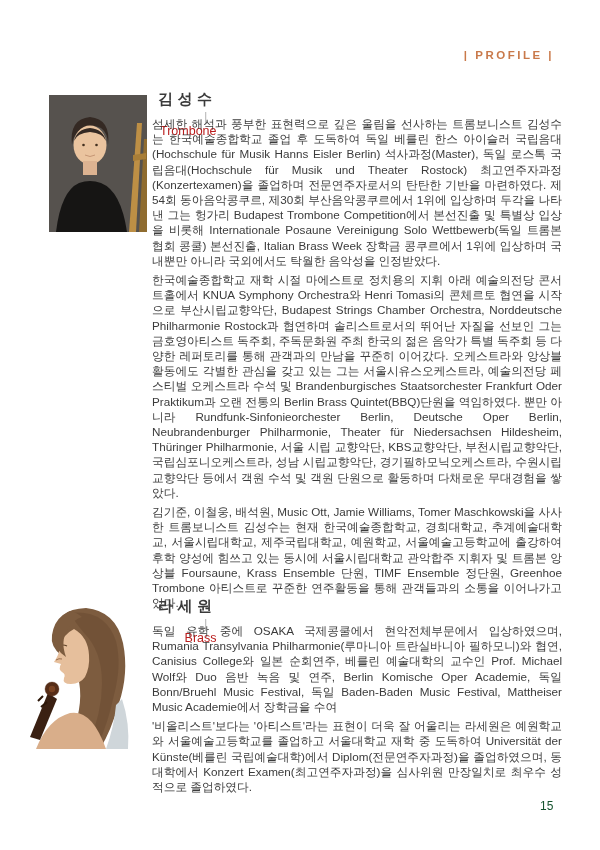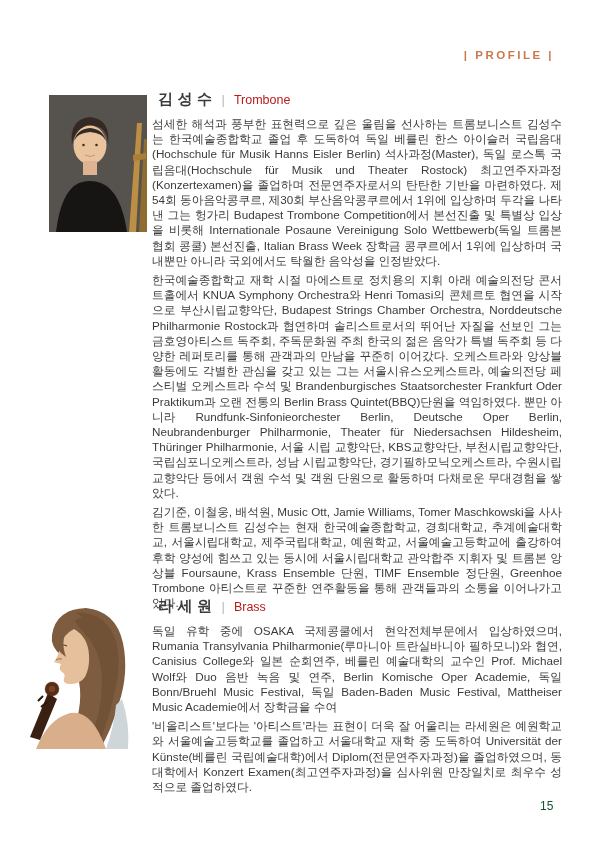--- a/index.html
+++ b/index.html
@@ -16,22 +16,23 @@
     color:#c9794a;
     font-size:11.5px; font-weight:bold;
     letter-spacing:2.5px;
     white-space:nowrap;
   }
   .photo { position:absolute; display:block; }
   .photo1 { left:49px; top:95px; width:98px; height:137px; }
   .photo2 { left:10px; top:603px; width:135px; height:146px; }
   .profile-header {
     position:absolute; left:158px;
-    display:flex; align-items:center;
+    display:flex; align-items:flex-end;
     white-space:nowrap;
+    flex-direction:column;
   }
   .ph1 { top:90px; }
   .ph2 { top:597px; }
   .name { font-size:15px; font-weight:600; letter-spacing:4.5px; color:#3a3a3a; }
   .sep  { font-size:13px; color:#b8b8b8; margin:0 9px 0 5px; font-weight:300; }
   .instr{ font-size:12.5px; color:#b91c1c; }
   .bio {
     position:absolute; left:148px; width:418px;
     font-size:11.7px; line-height:15.2px;
     text-align:justify;

